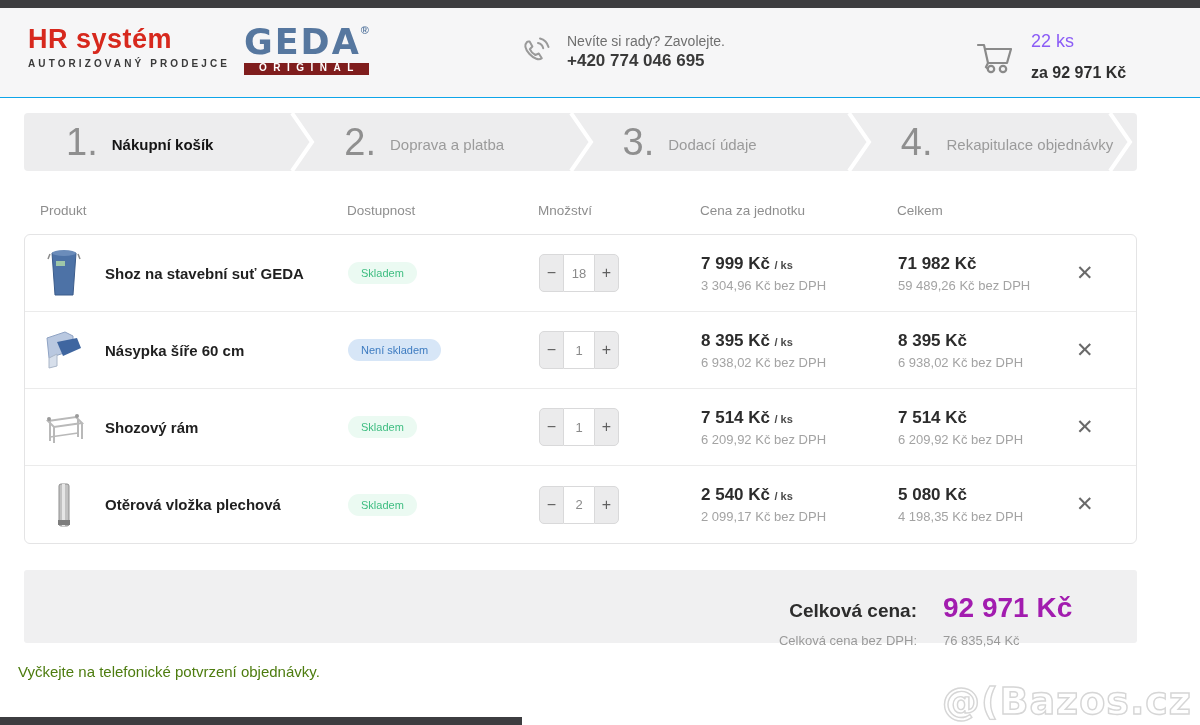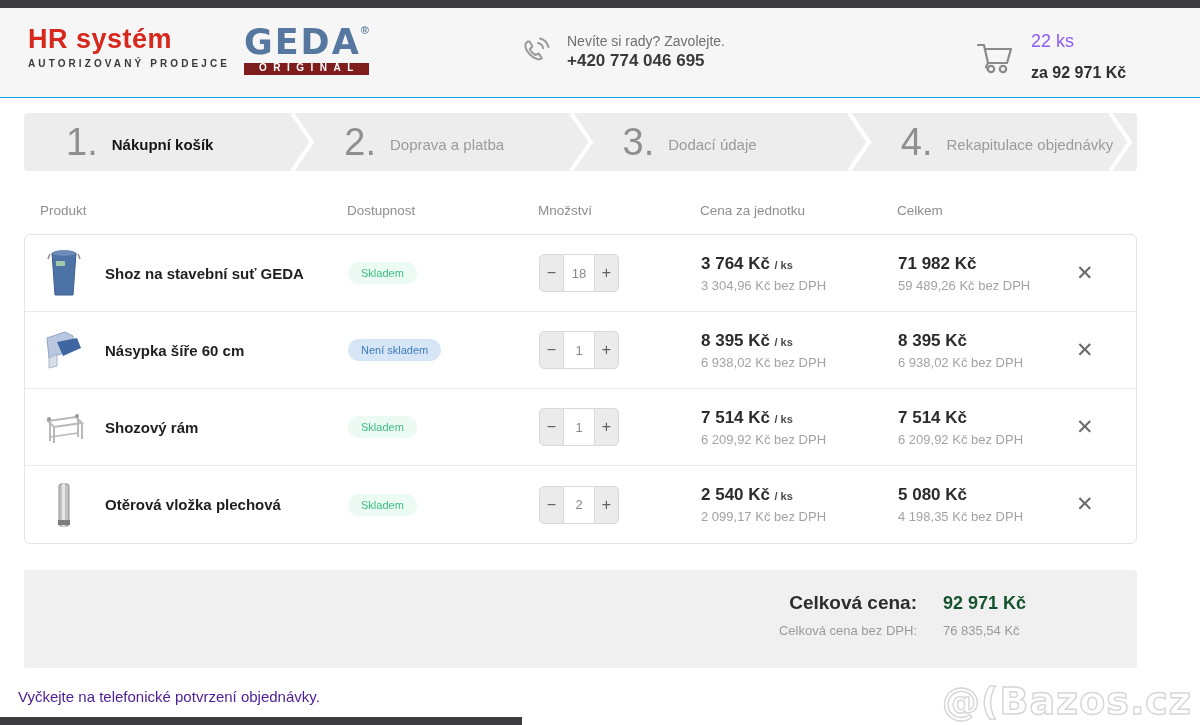--- a/index.html
+++ b/index.html
@@ -88,34 +88,34 @@
   .price-main { font-size:17px; font-weight:700; color:#2c2c2c; }
   .price-per  { font-size:11px; font-weight:700; color:#4b4b4b; }
   .price-sub  { font-size:13px; color:#a3a3a3; margin-top:4px; }
   .remove-btn {
     background:none; border:none; color:#6a6a6a; font-size:21px; cursor:pointer;
     line-height:1; font-family:"DejaVu Sans", sans-serif; font-weight:200;
   }
 
   
   .summary {
-    margin:26px 63px 0 24px; background:#f0f0f1; border-radius:3px; height:98px;
+    margin:26px 63px 0 24px; background:#f0f0f1; border-radius:3px; height:73px;
   }
   .summary-grid {
     padding:22px 76px 0 0; display:grid;
     grid-template-columns:auto 118px; justify-content:end; column-gap:26px; row-gap:9px;
     align-items:baseline;
   }
   .sum-label  { text-align:right; font-size:19px; font-weight:700; color:#2c2c2c; }
-  .sum-value  { font-size:18px; font-weight:700; color:#14532d; white-space:nowrap; }
+  .sum-value  { font-size:28px; font-weight:700; color:#a21caf; white-space:nowrap; }
   .sum-label2 { text-align:right; font-size:13px; color:#9a9a9a; }
   .sum-value2 { font-size:13px; color:#9a9a9a; white-space:nowrap; }
 
   
-  .footer-note { margin:20px 0 0 18px; font-size:15px; color:#4c1d95; }
+  .footer-note { margin:20px 0 0 18px; font-size:15px; color:#4d7c0f; }
   .watermark {
     position:absolute; right:8px; bottom:2px;
     font-size:38px; font-weight:700; letter-spacing:1px;
     color:#ffffff; -webkit-text-stroke:1.4px #d6d6d6; text-shadow:0 0 1px #d6d6d6;
     font-family:"DejaVu Sans", sans-serif;
   }
   svg { display:block; }
 </style>
 </head>
 <body>
@@ -233,21 +233,21 @@
         <span class="badge badge-green">Skladem</span>
       </div>
       <div>
         <div class="stepper">
           <button class="minus">−</button>
           <input class="qty-input" value="18" style="">
           <button class="plus">+</button>
         </div>
       </div>
       <div>
-        <div><span class="price-main">3 764 Kč</span>
+        <div><span class="price-main">7 999 Kč</span>
           <span class="price-per">/ ks</span></div>
         <div class="price-sub">3 304,96 Kč bez DPH</div>
       </div>
       <div>
         <div class="price-main">71 982 Kč</div>
         <div class="price-sub">59 489,26 Kč bez DPH</div>
       </div>
       <div>
         <button class="remove-btn">✕</button>
       </div>

